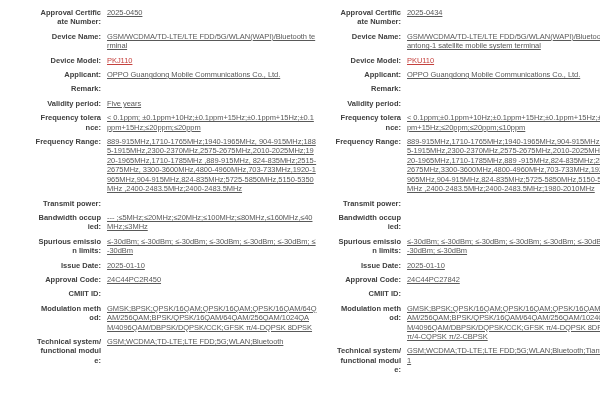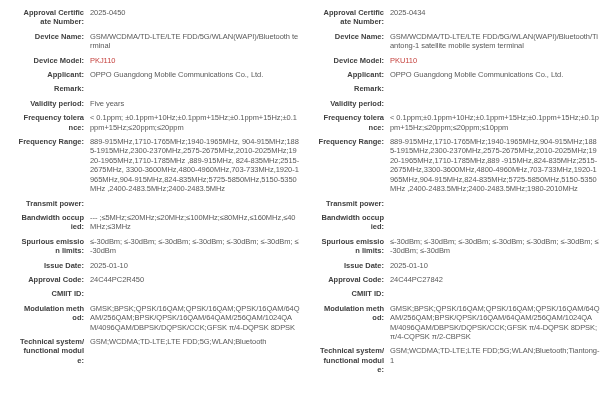--- a/index.html
+++ b/index.html
@@ -13,20 +13,21 @@
     width: 600px;
     height: 410px;
     background: var(--bg);
     font-family: "Liberation Sans", sans-serif;
     overflow: hidden;
   }
   .wrap {
     display: flex;
     padding-top: 8px;
     width: 600px;
+    padding-left: 17px;
   }
   .cert {
     width: 300px;
     flex: 0 0 300px;
   }
   .row {
     display: flex;
     align-items: flex-start;
     margin-bottom: 5px;
     min-height: 9.4px;
@@ -45,20 +46,21 @@
     margin-left: 6px;
     width: 210px;
     flex: 0 0 210px;
     font-size: 7.5px;
     line-height: 9.4px;
     color: var(--value-color);
     word-break: break-all;
     overflow-wrap: anywhere;
     letter-spacing: -0.05px;
     white-space: normal;
+    text-decoration: underline;
   }
   .val.red {
     color: var(--highlight-color);
     cursor: pointer;
   }
 </style>
 </head>
 <body>
 
 <main class="wrap">

